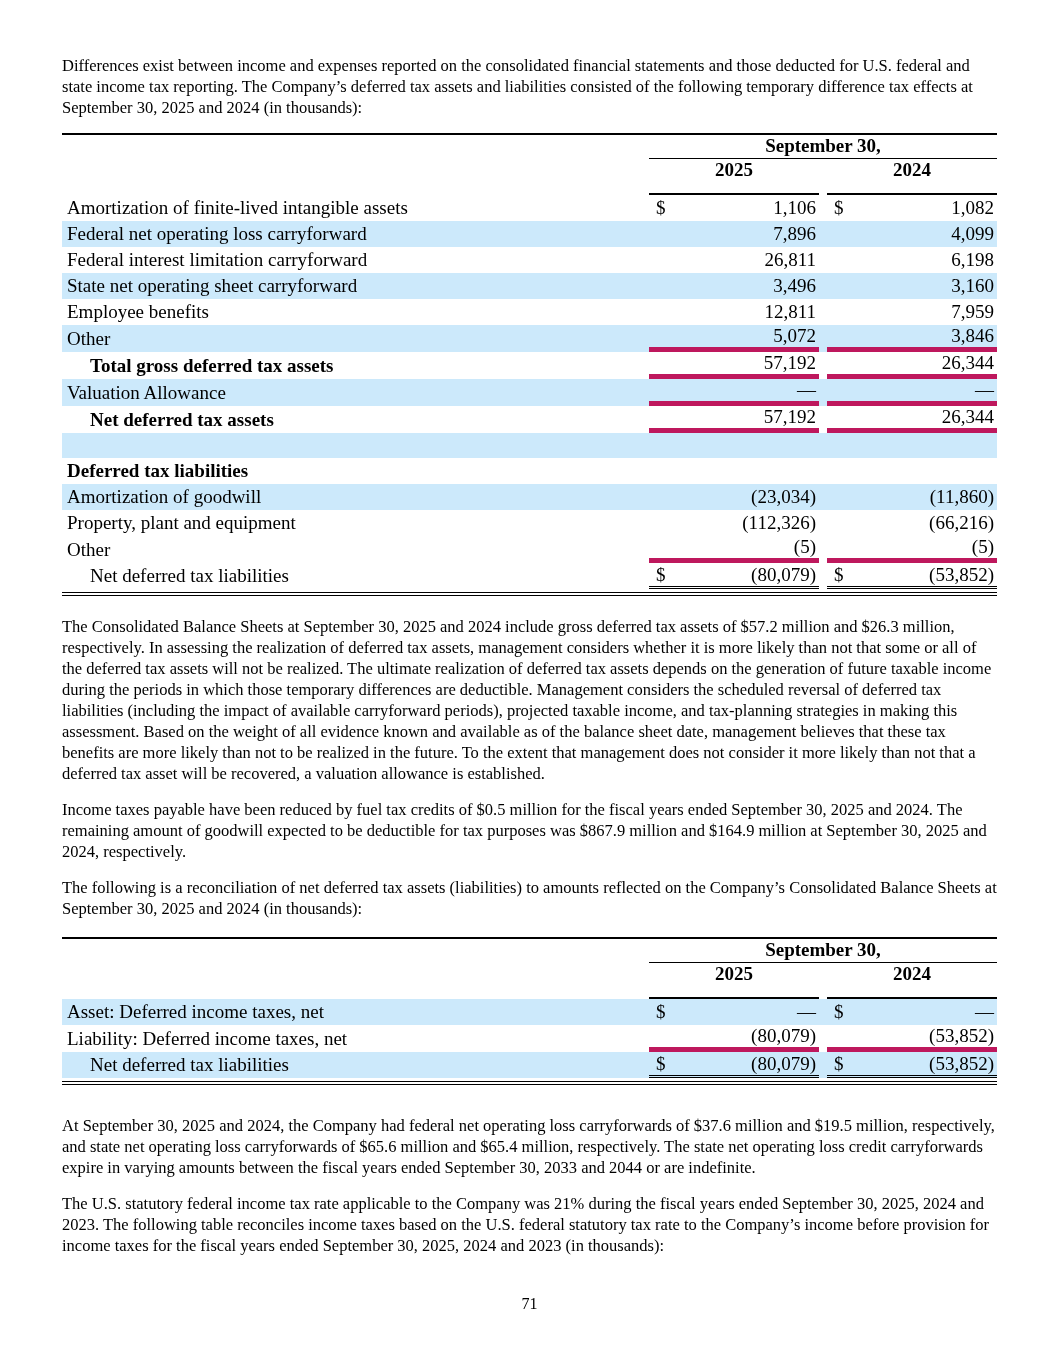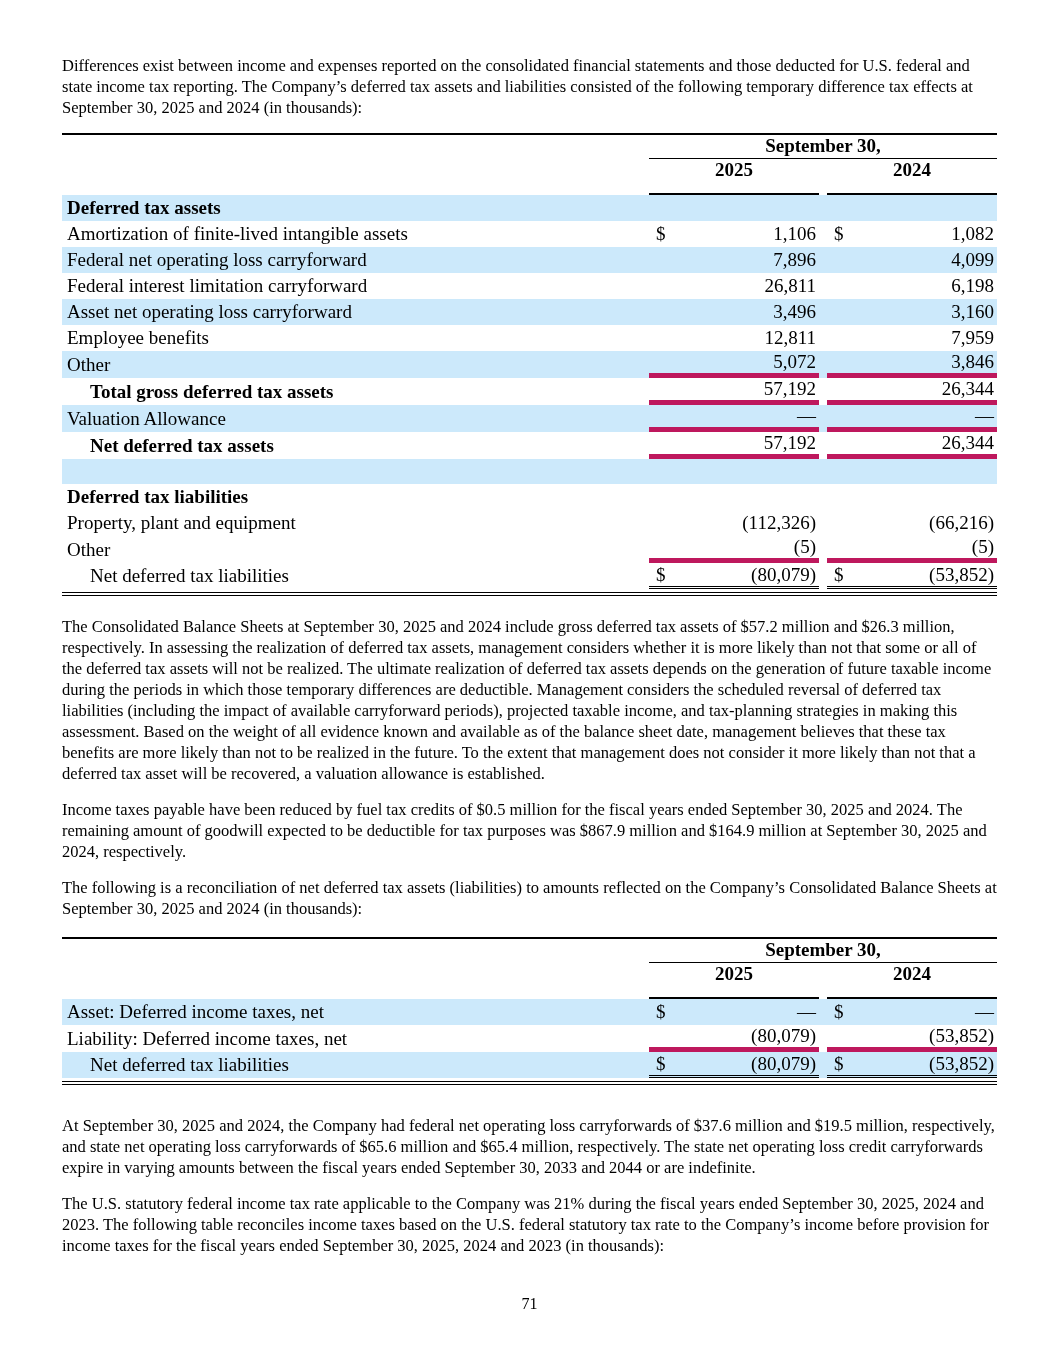--- a/index.html
+++ b/index.html
@@ -71,32 +71,20 @@
       <div class="c-label"></div>
       <div class="c-span">September 30,</div>
     </div>
     <div class="t-row thead">
       <div class="c-label"></div>
       <div class="c-year">2025</div>
       <div class="c-gap"></div>
       <div class="c-year">2024</div>
     </div>
 
-    <div class="t-row hl bold">
-      <div class="c-label">Deferred tax assets</div>
-      <div class="c-money">
-          <span></span>
-          <span></span>
-        </div>
-      <div class="c-gap"></div>
-      <div class="c-money">
-          <span></span>
-          <span></span>
-        </div>
-    </div>
 
     <div class="t-row">
       <div class="c-label">Amortization of finite-lived intangible assets</div>
       <div class="c-money">
           <span>$</span>
           <span>1,106</span>
         </div>
       <div class="c-gap"></div>
       <div class="c-money">
           <span>$</span>
@@ -124,21 +112,21 @@
           <span>26,811</span>
         </div>
       <div class="c-gap"></div>
       <div class="c-money">
           <span></span>
           <span>6,198</span>
         </div>
     </div>
 
     <div class="t-row hl">
-      <div class="c-label">Asset net operating loss carryforward</div>
+      <div class="c-label">State net operating sheet carryforward</div>
       <div class="c-money">
           <span></span>
           <span>3,496</span>
         </div>
       <div class="c-gap"></div>
       <div class="c-money">
           <span></span>
           <span>3,160</span>
         </div>
     </div>
@@ -218,20 +206,32 @@
           <span></span>
           <span></span>
         </div>
       <div class="c-gap"></div>
       <div class="c-money">
           <span></span>
           <span></span>
         </div>
     </div>
 
+    <div class="t-row hl">
+      <div class="c-label">Amortization of goodwill</div>
+      <div class="c-money">
+          <span></span>
+          <span>(23,034)</span>
+        </div>
+      <div class="c-gap"></div>
+      <div class="c-money">
+          <span></span>
+          <span>(11,860)</span>
+        </div>
+    </div>
 
     <div class="t-row">
       <div class="c-label">Property, plant and equipment</div>
       <div class="c-money">
           <span></span>
           <span>(112,326)</span>
         </div>
       <div class="c-gap"></div>
       <div class="c-money">
           <span></span>

